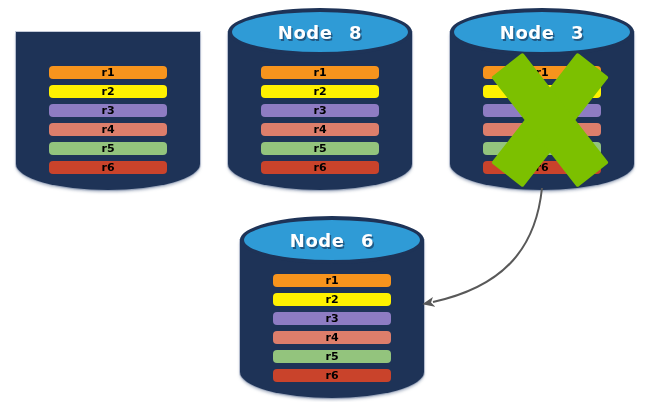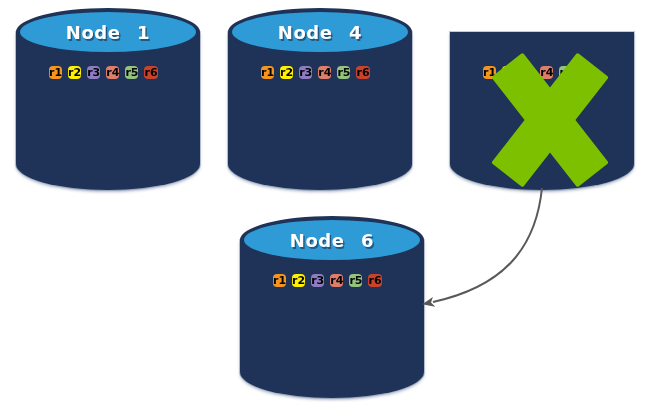--- a/index.html
+++ b/index.html
@@ -37,21 +37,21 @@
     letter-spacing: 0.5px;
     word-spacing: 10px;
     text-shadow: 1.5px 1.5px 0 rgba(20,35,65,0.55);
     white-space: nowrap;
   }
 
   
   .rows {
     position: absolute;
     left: 33px; right: 33px; top: 58px;
-    display: flex; flex-direction: row; gap: 6px;
+    display: flex; flex-direction: column; gap: 6px;
   }
   .row-bar {
     height: 13px;
     border-radius: 4px;
     display: flex; align-items: center; justify-content: center;
     color: var(--row-text);
     font-size: 11px;
     font-weight: bold;
     line-height: 13px;
   }
@@ -85,49 +85,49 @@
   <div class="cylinder" style="left:16px; top:8px;">
     <div class="cyl-body"></div>
     <div class="rows">
       <div class="row-bar" style="background-color: rgb(247, 148, 29);">r1</div>
       <div class="row-bar" style="background-color: rgb(255, 241, 0);">r2</div>
       <div class="row-bar" style="background-color: rgb(142, 124, 195);">r3</div>
       <div class="row-bar" style="background-color: rgb(221, 126, 107);">r4</div>
       <div class="row-bar" style="background-color: rgb(147, 196, 125);">r5</div>
       <div class="row-bar" style="background-color: rgb(201, 67, 43);">r6</div>
     </div>
-    <div class="cyl-top">
-      <span class="node-title">Node 1</span>
-    </div>
   </div>
 
   <div class="cylinder" style="left:228px; top:8px;">
     <div class="cyl-body"></div>
     <div class="rows">
       <div class="row-bar" style="background-color: rgb(247, 148, 29);">r1</div>
       <div class="row-bar" style="background-color: rgb(255, 241, 0);">r2</div>
       <div class="row-bar" style="background-color: rgb(142, 124, 195);">r3</div>
       <div class="row-bar" style="background-color: rgb(221, 126, 107);">r4</div>
       <div class="row-bar" style="background-color: rgb(147, 196, 125);">r5</div>
       <div class="row-bar" style="background-color: rgb(201, 67, 43);">r6</div>
     </div>
     <div class="cyl-top">
-      <span class="node-title">Node 4</span>
+      <span class="node-title">Node 8</span>
     </div>
   </div>
 
   <div class="cylinder" style="left:450px; top:8px;">
     <div class="cyl-body"></div>
     <div class="rows">
       <div class="row-bar" style="background-color: rgb(247, 148, 29);">r1</div>
       <div class="row-bar" style="background-color: rgb(255, 241, 0);">r2</div>
       <div class="row-bar" style="background-color: rgb(142, 124, 195);">r3</div>
       <div class="row-bar" style="background-color: rgb(221, 126, 107);">r4</div>
       <div class="row-bar" style="background-color: rgb(147, 196, 125);">r5</div>
       <div class="row-bar" style="background-color: rgb(201, 67, 43);">r6</div>
+    </div>
+    <div class="cyl-top">
+      <span class="node-title">Node 3</span>
     </div>
     <div class="x-mark">
       <div class="x-beam x-beam-1"></div>
       <div class="x-beam x-beam-2"></div>
     </div>
   </div>
 
   <div class="cylinder" style="left:240px; top:216px;">
     <div class="cyl-body"></div>
     <div class="rows">

